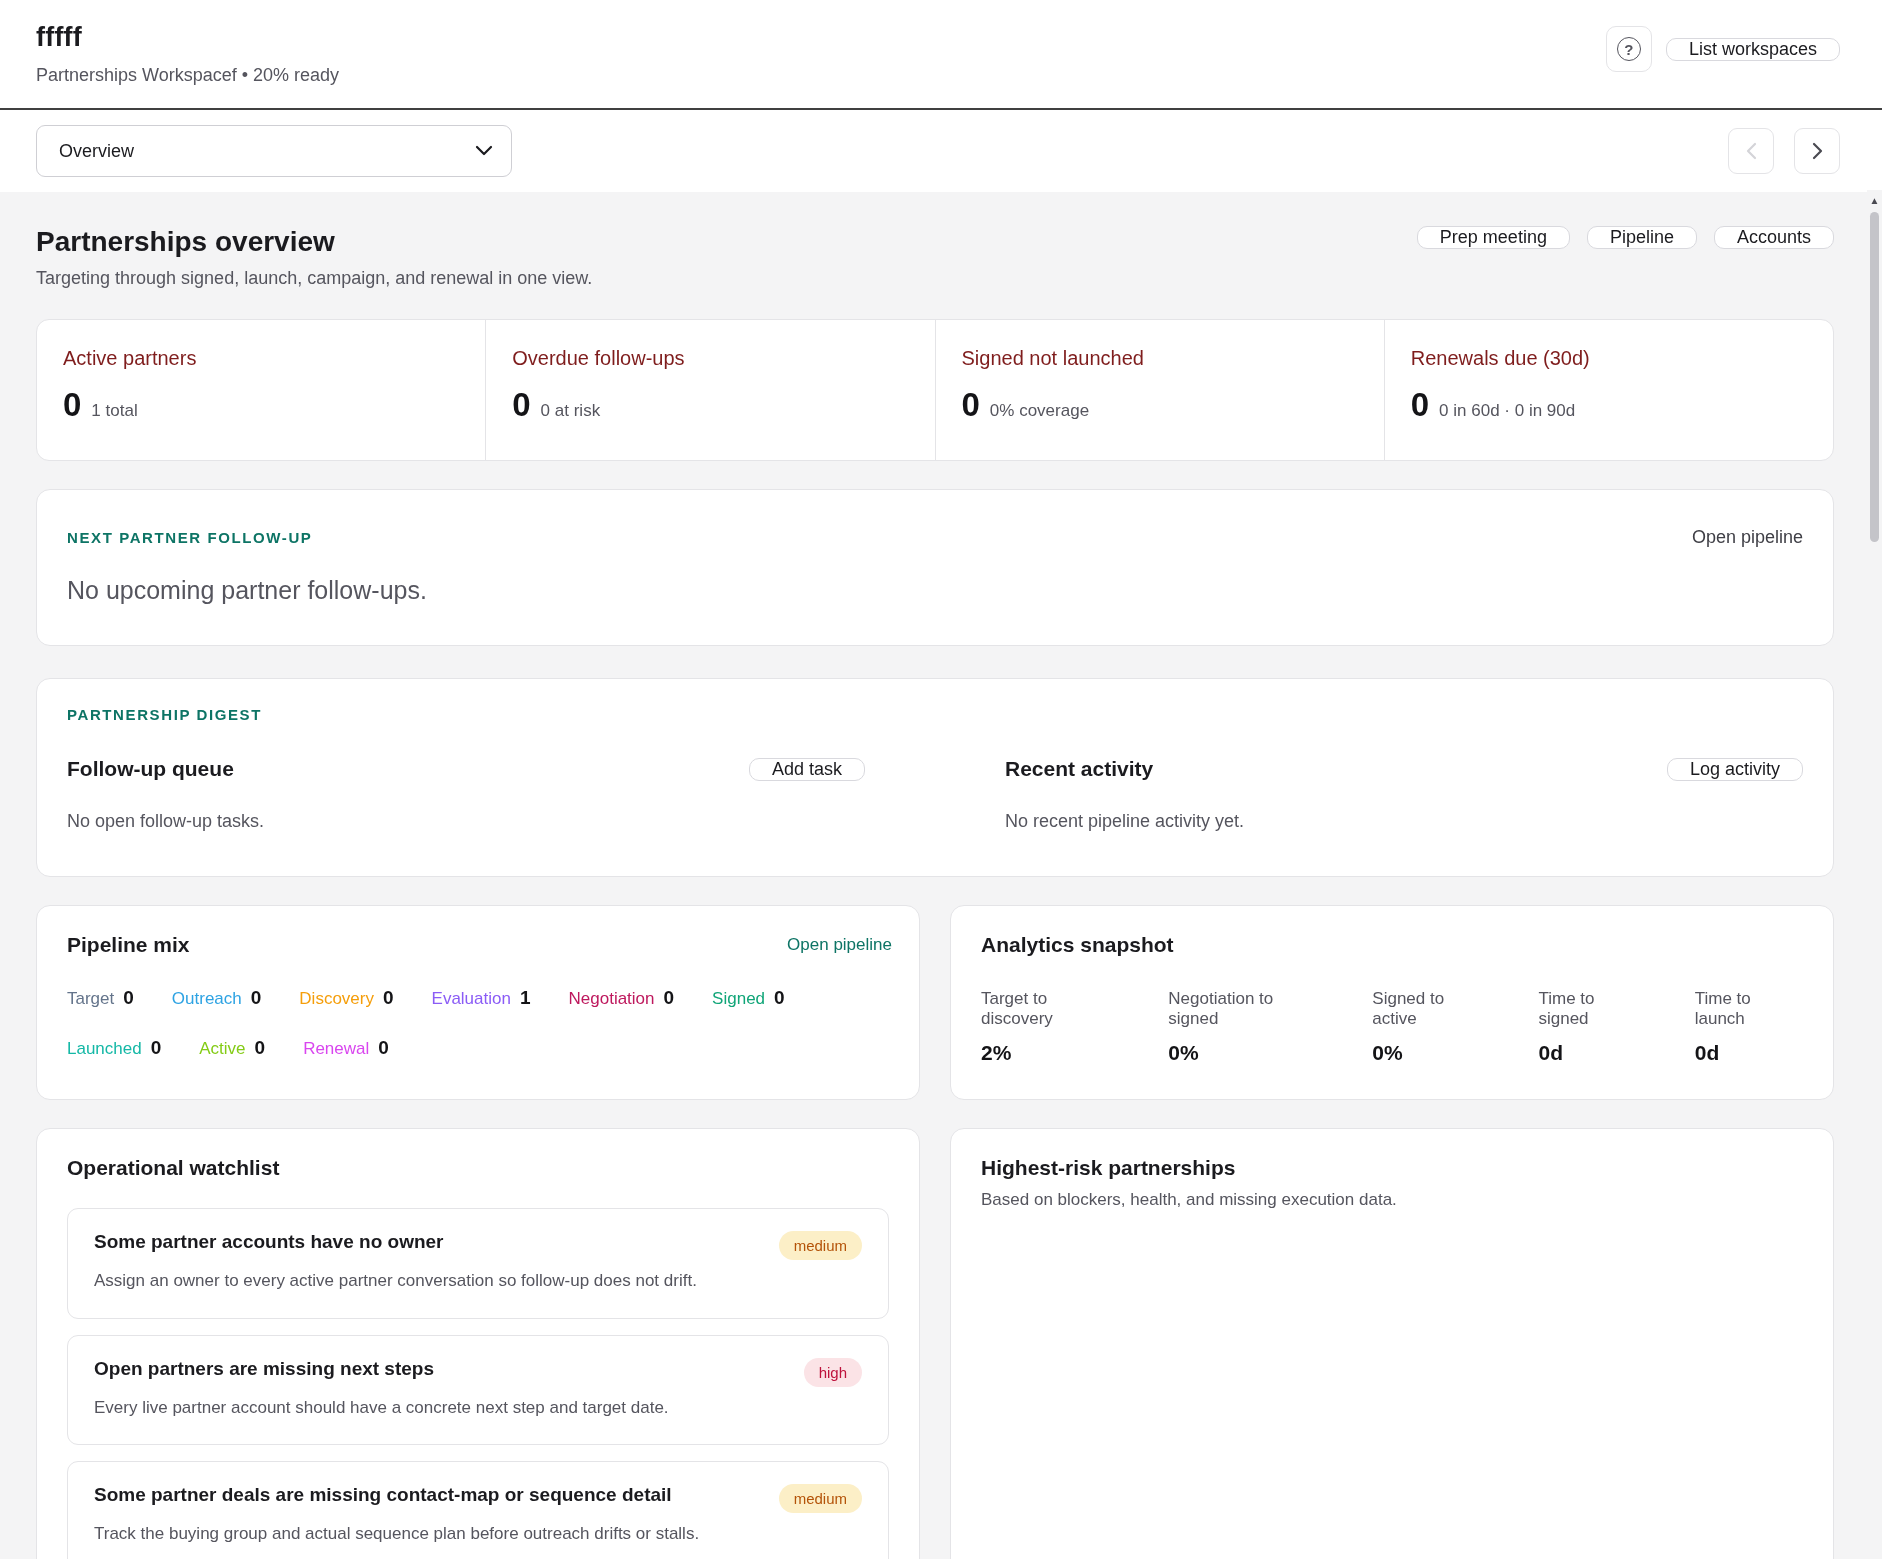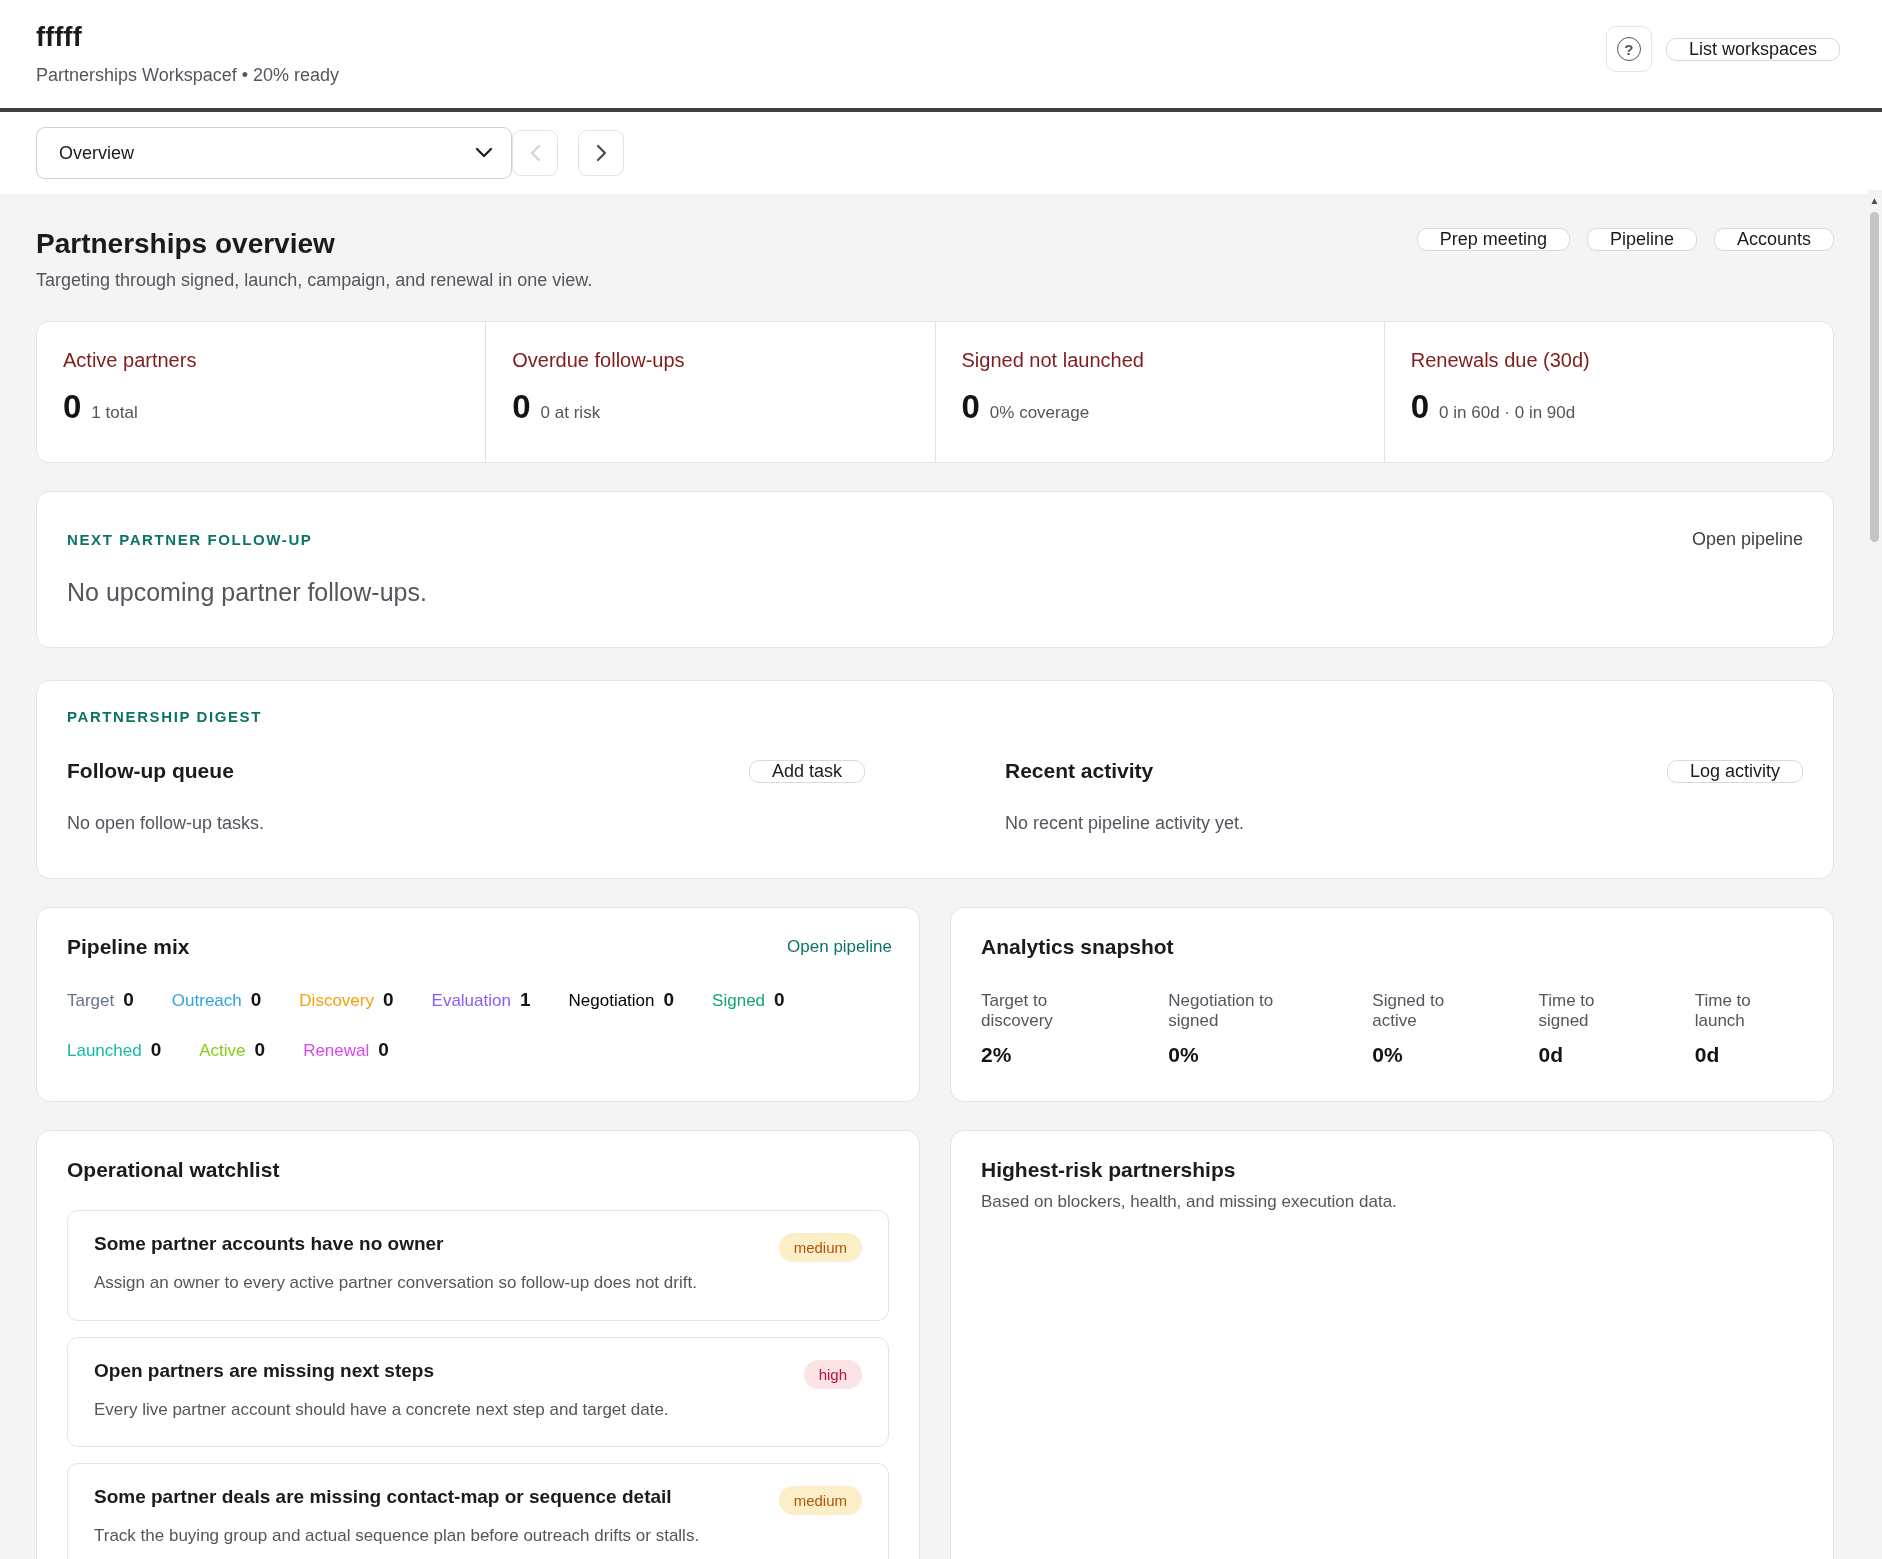--- a/index.html
+++ b/index.html
@@ -24,22 +24,22 @@
     width: 24px; height: 24px; border: 1.6px solid #55555e; border-radius: 50%;
     display: flex; align-items: center; justify-content: center;
     font-size: 15px; color: #55555e; font-weight: 700;
   }
   .btn {
     background: #fff; border: 1px solid #d9d9de; border-radius: 10px;
     font-family: "Liberation Sans", sans-serif;
     font-size: 18px; color: #1b1b1f; padding: 0 22px; cursor: pointer; white-space: nowrap;
   }
   .topbar-row2 {
-    border-top: 4px solid #404040; padding: 15px 42px 15px 36px;
-    display: flex; justify-content: flex-start; align-items: center;
+    border-top: 2px solid #404040; padding: 15px 42px 15px 36px;
+    display: flex; justify-content: space-between; align-items: center;
   }
   .view-select {
     width: 476px; height: 52px; border: 1px solid #cfcfd4; border-radius: 9px;
     display: flex; align-items: center; justify-content: space-between;
     padding: 0 18px 0 22px; font-size: 18px; cursor: pointer; background: #fff;
   }
   .nav-btns { display: flex; gap: 20px; }
   .nav-btn { width: 46px; height: 46px; border: 1px solid #e4e4e7; border-radius: 9px; background: #fff;
     display: flex; align-items: center; justify-content: center; cursor: pointer; }
   .nav-btn svg { stroke: #4a4a52; }
@@ -232,21 +232,21 @@
           </div>
         <div class="stage">
             <span style="color: rgb(245, 158, 11);">Discovery</span>
             <span class="stage-value">0</span>
           </div>
         <div class="stage">
             <span style="color: rgb(139, 92, 246);">Evaluation</span>
             <span class="stage-value">1</span>
           </div>
         <div class="stage">
-            <span style="color: #000000;">Negotiation</span>
+            <span style="color: #be185d;">Negotiation</span>
             <span class="stage-value">0</span>
           </div>
         <div class="stage">
             <span style="color: rgb(16, 165, 120);">Signed</span>
             <span class="stage-value">0</span>
           </div>
         <div class="stage">
             <span style="color: rgb(20, 184, 166);">Launched</span>
             <span class="stage-value">0</span>
           </div>

